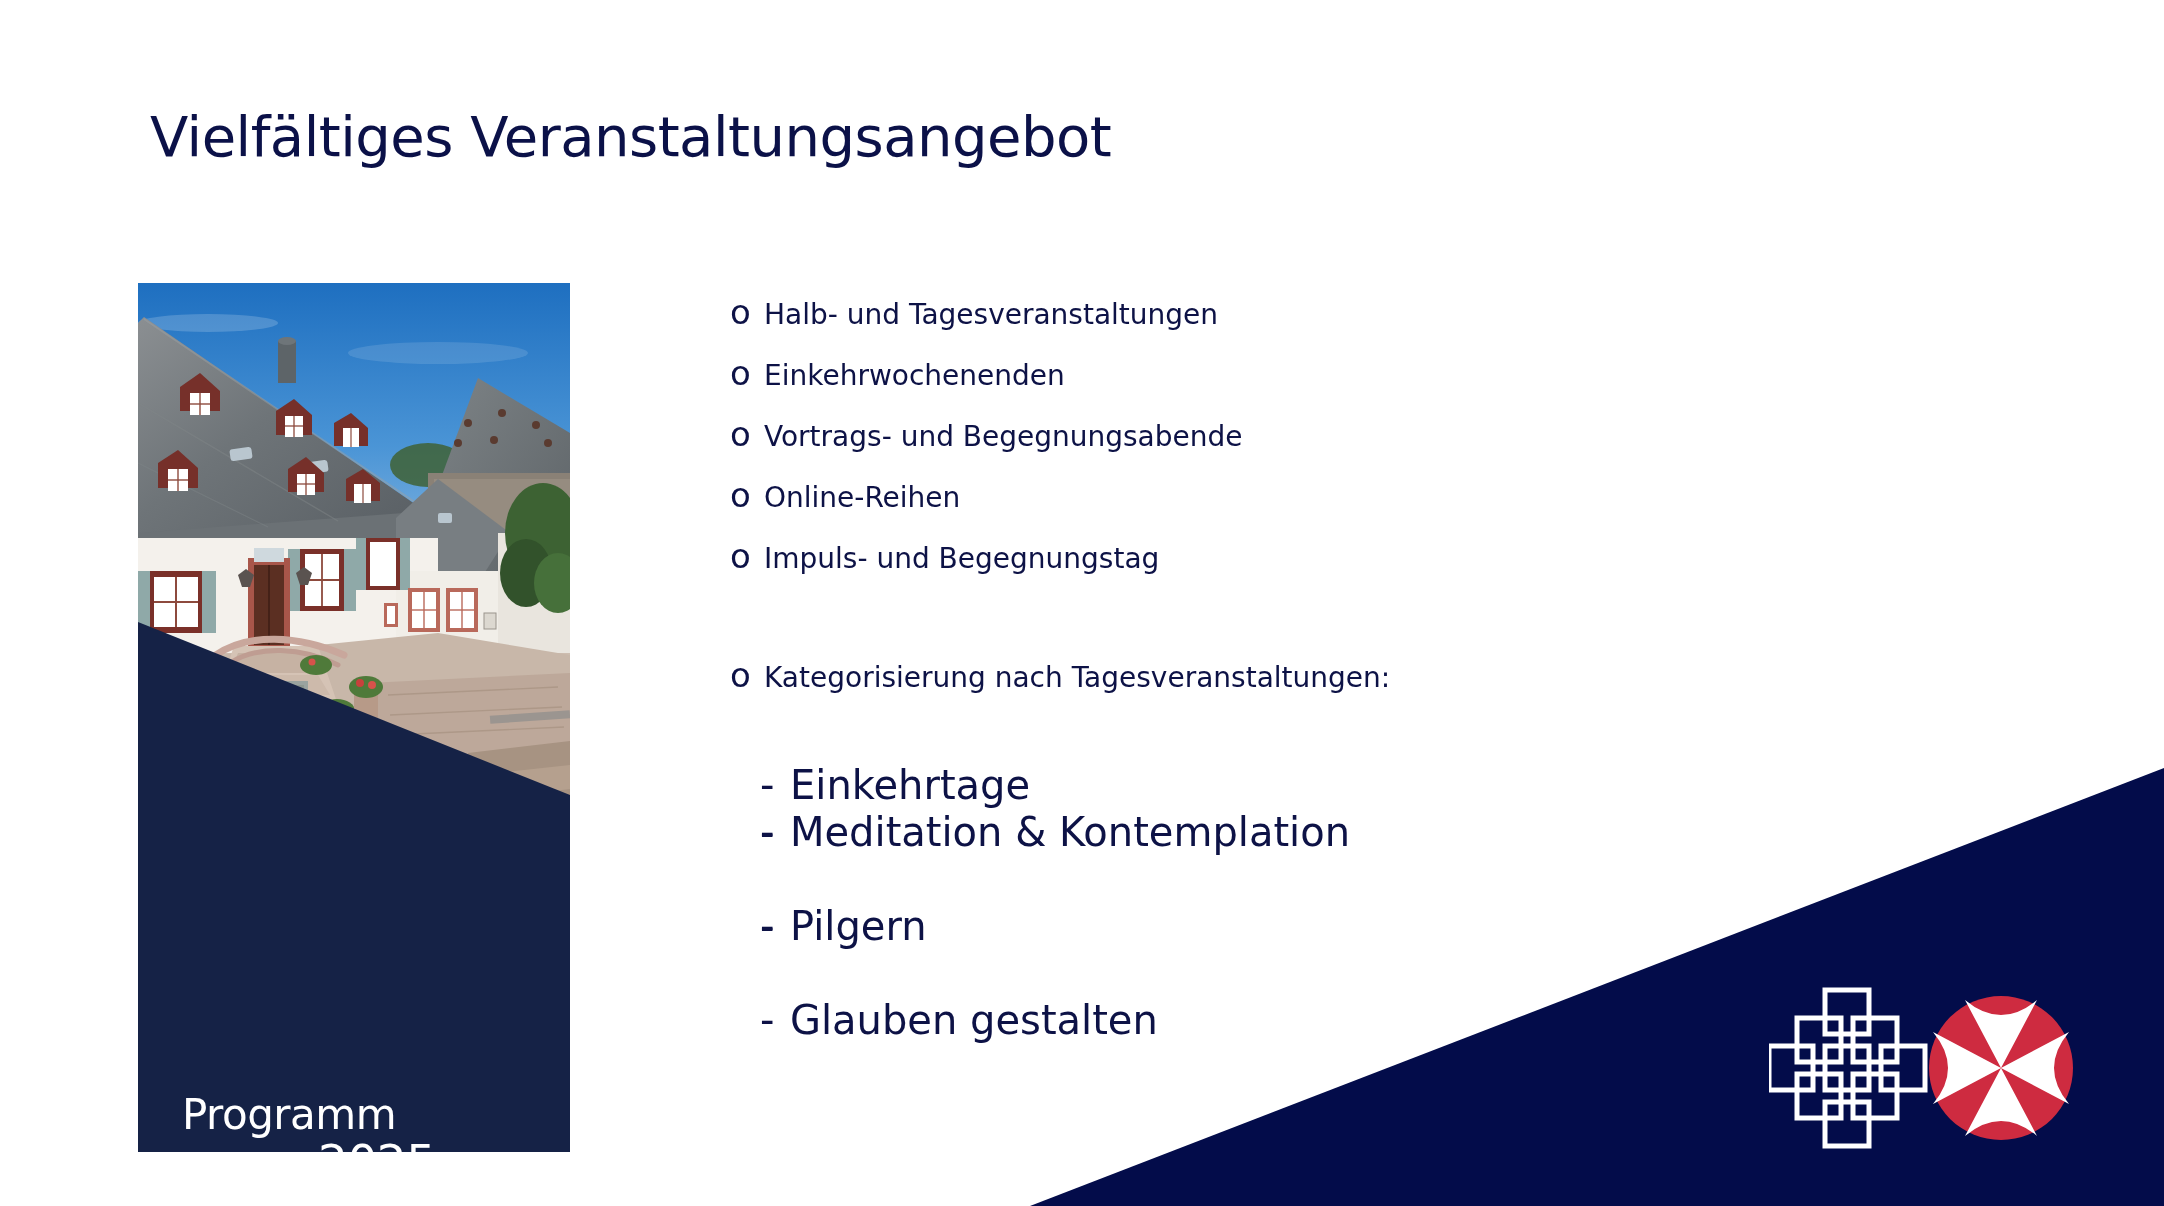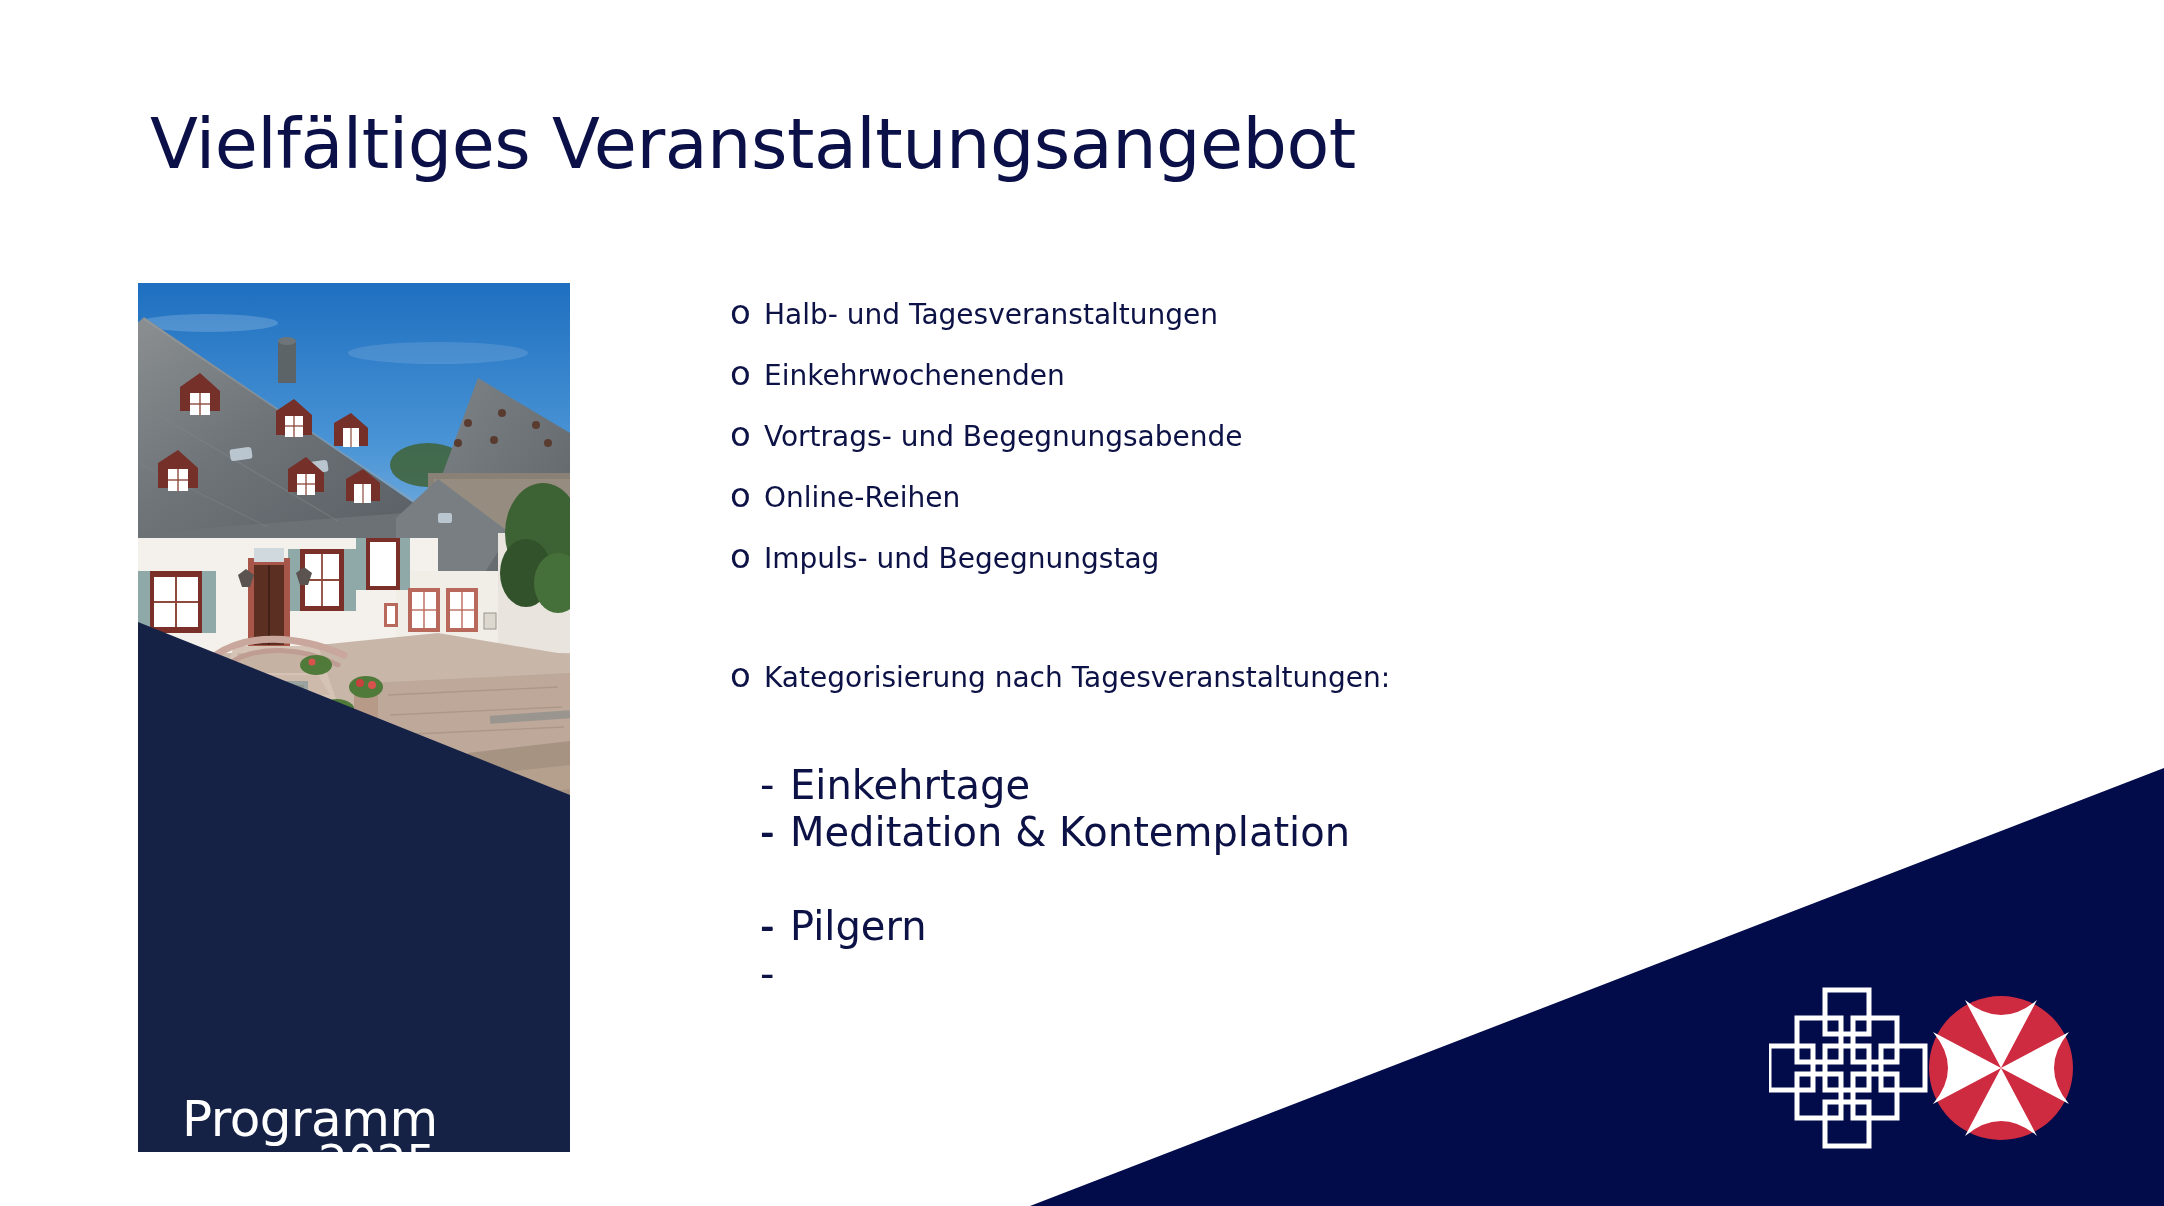--- a/index.html
+++ b/index.html
@@ -23,21 +23,21 @@
     width: 2164px;
     height: 1206px;
     pointer-events: none;
   }
 
   
   #page-title {
     position: absolute;
     left: 150px;
     top: 108px;
-    font-size: 70px;
+    font-size: 56px;
     line-height: 1.05;
     letter-spacing: -0.5px;
     color: #0b1148;
     white-space: nowrap;
     font-weight: 400;
   }
 
   
   #brochure {
     position: absolute;
@@ -61,21 +61,21 @@
     height: 869px;
   }
   .brochure-text {
     position: absolute;
     color: #ffffff;
     font-family: "DejaVu Sans", sans-serif;
   }
   #brochure-programm {
     left: 44px;
     top: 807px;
-    font-size: 50px;
+    font-size: 42px;
     font-weight: 400;
     letter-spacing: -0.5px;
   }
   #brochure-year {
     left: 180px;
     top: 851px;
     font-size: 47px;
     font-weight: 400;
     letter-spacing: -0.5px;
   }
@@ -392,20 +392,21 @@
   </div>
   <div class="sub-row">
     <span class="sub-marker">-</span>
     <span class="sub-label">Pilgern</span>
   </div>
   <div class="sub-row">
     <span class="sub-marker">-</span>
   </div>
   <div class="sub-row">
     <span class="sub-marker">-</span>
+    <span class="sub-label">Glauben gestalten</span>
   </div>
 </div>
 
 <svg id="footer-logos" width="310" height="175" viewBox="0 0 310 175">
 
   <g fill="none" stroke="#ffffff" stroke-width="5">
     <rect x="56" y="5" width="44" height="44"></rect>
     <rect x="28" y="33" width="44" height="44"></rect>
     <rect x="84" y="33" width="44" height="44"></rect>
     <rect x="0" y="61" width="44" height="44"></rect>

